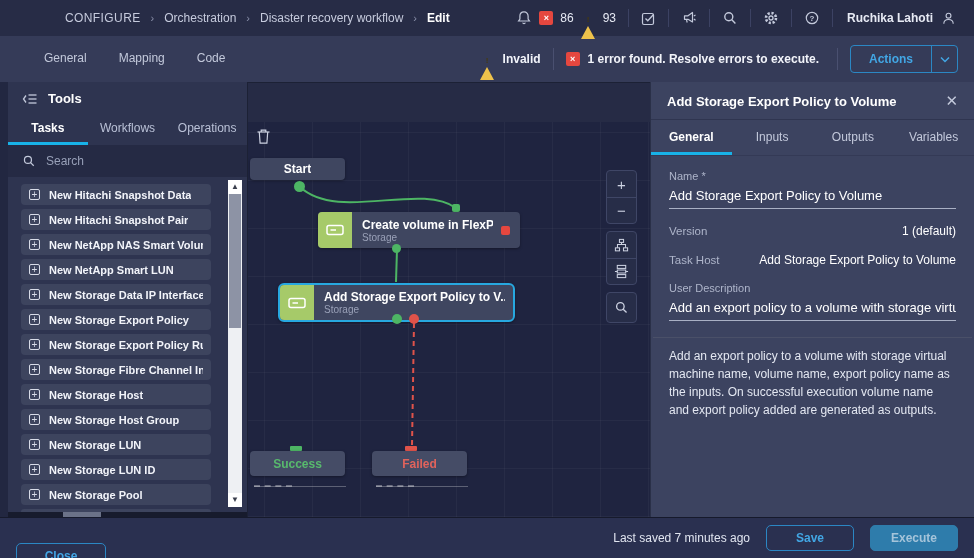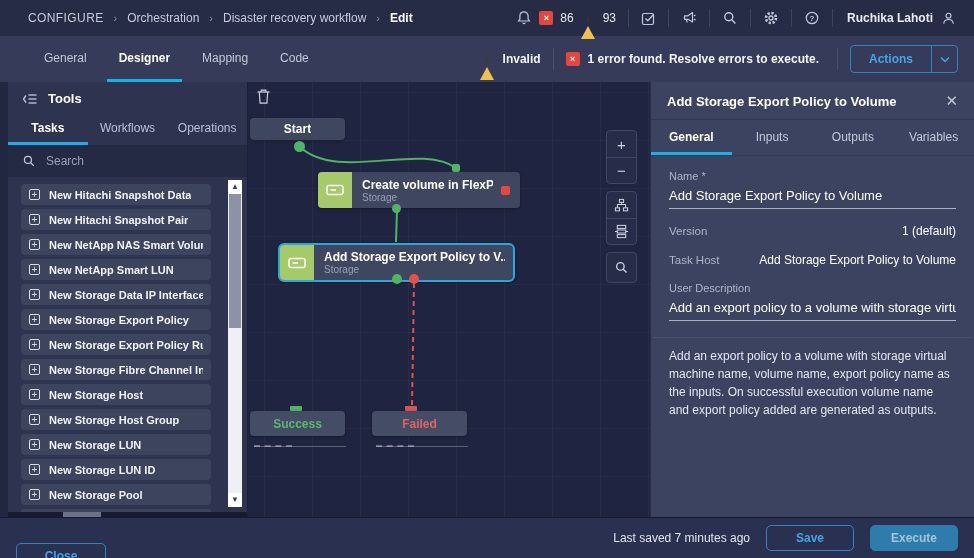--- a/index.html
+++ b/index.html
@@ -3,21 +3,21 @@
 <meta charset="utf-8">
 <style>
   * { margin:0; padding:0; box-sizing:border-box; }
   html,body { width:974px; height:558px; overflow:hidden; }
   body { font-family:"Liberation Sans", sans-serif; background:#262b45; color:#fff; font-size:12px; }
 
   
   .topbar { height:36px; background:#272c46; display:flex; align-items:center; padding:0 14px 0 28px; }
   .crumbs { display:flex; align-items:center; gap:10px; }
   .crumb { color:#c6cbdd; font-size:12px; cursor:pointer; }
-  .crumb.first { letter-spacing:.4px; }
+  .crumb.first { letter-spacing:.4px;margin-left:37px; }
   .crumb.current { color:#fff; font-weight:bold; }
   .crumb-sep { color:#8a90aa; font-size:11px; }
   .topbar-right { margin-left:auto; display:flex; align-items:center; gap:0; }
   .tb-group { display:flex; align-items:center; gap:7px; padding:0 12px; }
   .tb-divider { width:1px; height:18px; background:#3c4263; }
   .icon { color:#c3c9db; display:inline-flex; align-items:center; justify-content:center; }
   .badge-err { width:14px; height:14px; background:#e5473f; color:#fff; border-radius:2px;
                font-size:9px; font-weight:bold; display:inline-flex; align-items:center; justify-content:center; }
   .count { color:#e7eaf4; font-size:12px; }
   .warn-tri { position:relative; width:15px; height:13px; display:inline-block; }
@@ -59,21 +59,21 @@
   .vscroll { position:absolute; top:3px; right:5px; bottom:5px; width:14px; background:#eef0f3; border-radius:1px; display:flex; flex-direction:column; }
   .vs-btn { height:14px; background:#fff; color:#3a3f4d; font-size:8px; text-align:center; line-height:14px; cursor:pointer; }
   .vs-thumb { margin:0 1px; height:134px; background:#8d93a5; cursor:grab; }
   .hscroll { height:5px; background:#171b2d; position:relative; }
   .hs-thumb { position:absolute; left:55px; top:0; width:38px; height:5px; background:#6b7288; cursor:grab; }
 
   
   .canvas { flex:1; position:relative; background:#1f2440;
     background-image:linear-gradient(rgba(255,255,255,.035) 1px, transparent 1px),
                      linear-gradient(90deg, rgba(255,255,255,.035) 1px, transparent 1px);
-    background-size:48px 48px; background-position:16px 10px; overflow:hidden; }
+    background-size:48px 48px; background-position:16px 10px; overflow:hidden;margin-top:40px; }
   .trash { position:absolute; left:8px; top:6px; color:#cdd2e2; cursor:pointer; }
   .node { position:absolute; background:#3f4660; border-radius:4px; display:flex; overflow:hidden; box-shadow:0 1px 3px rgba(0,0,0,.35); cursor:pointer; }
   .node-icon { width:34px; background:#a6ca69; display:flex; align-items:center; justify-content:center; color:#fff; flex:none; }
   .node-body { padding:4px 8px 4px 10px; display:flex; flex-direction:column; justify-content:center; min-width:0; flex:1; }
   .node-title { font-size:12px; font-weight:bold; color:#fff; white-space:nowrap; overflow:hidden; }
   .node-sub { font-size:10px; color:#9aa1b8; }
   .node-err { width:9px; height:9px; background:#e5473f; border-radius:2px; align-self:center; margin-right:10px; flex:none; }
   #node-start { left:2px; top:36px; width:95px; height:22px; align-items:center; justify-content:center; }
   #node-start .node-title { font-size:12px; }
   #node-create { left:70px; top:90px; width:202px; height:36px; }
@@ -208,21 +208,20 @@
             <path d="M3 13.5c0-2.9 2.2-4.4 5-4.4s5 1.5 5 4.4" fill="none" stroke="currentColor" stroke-width="1.2"></path>
           </svg>
       </span>
     </div>
   </div>
 </div>
 
 <div class="subbar">
   <div class="wtabs">
     <div class="wtab">General</div>
-    <div class="wtab active">Designer</div>
     <div class="wtab">Mapping</div>
     <div class="wtab">Code</div>
   </div>
   <div class="subbar-right">
     <div class="invalid">
       <span class="warn-tri"><span class="tri"></span><span class="bang">!</span></span>
       <span>Invalid</span>
     </div>
     <span class="sub-div"></span>
     <div class="errmsg">

